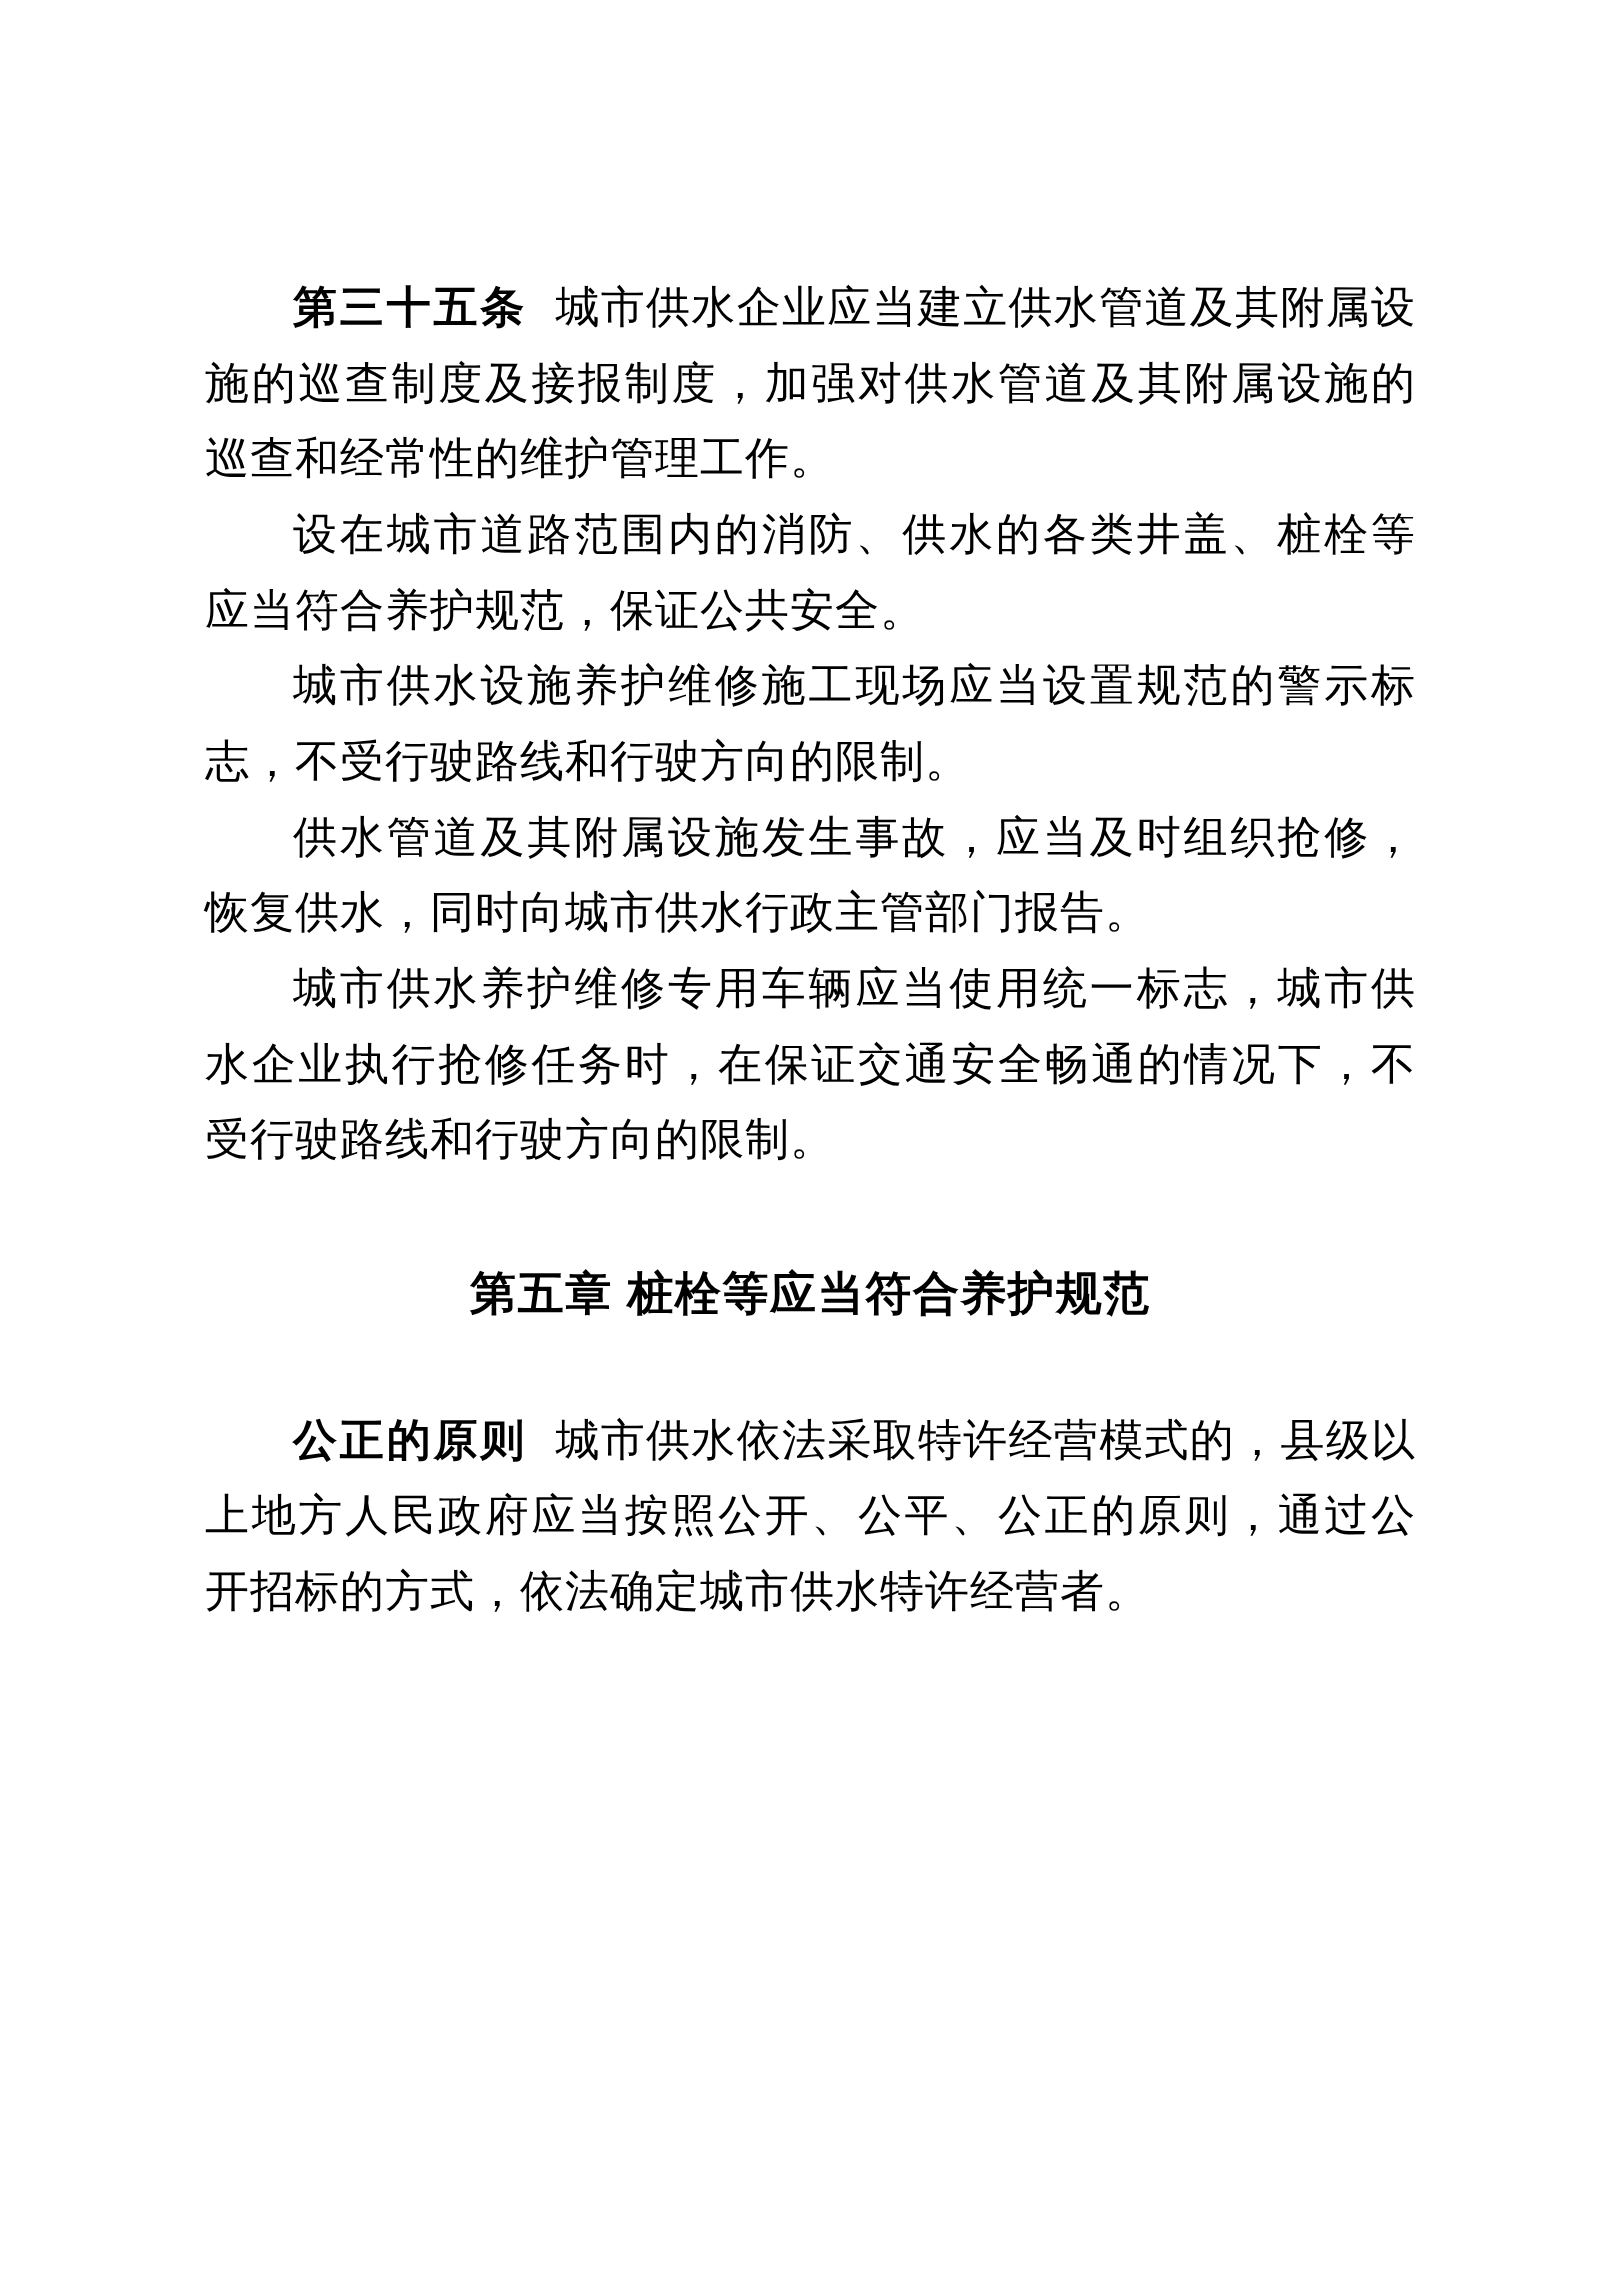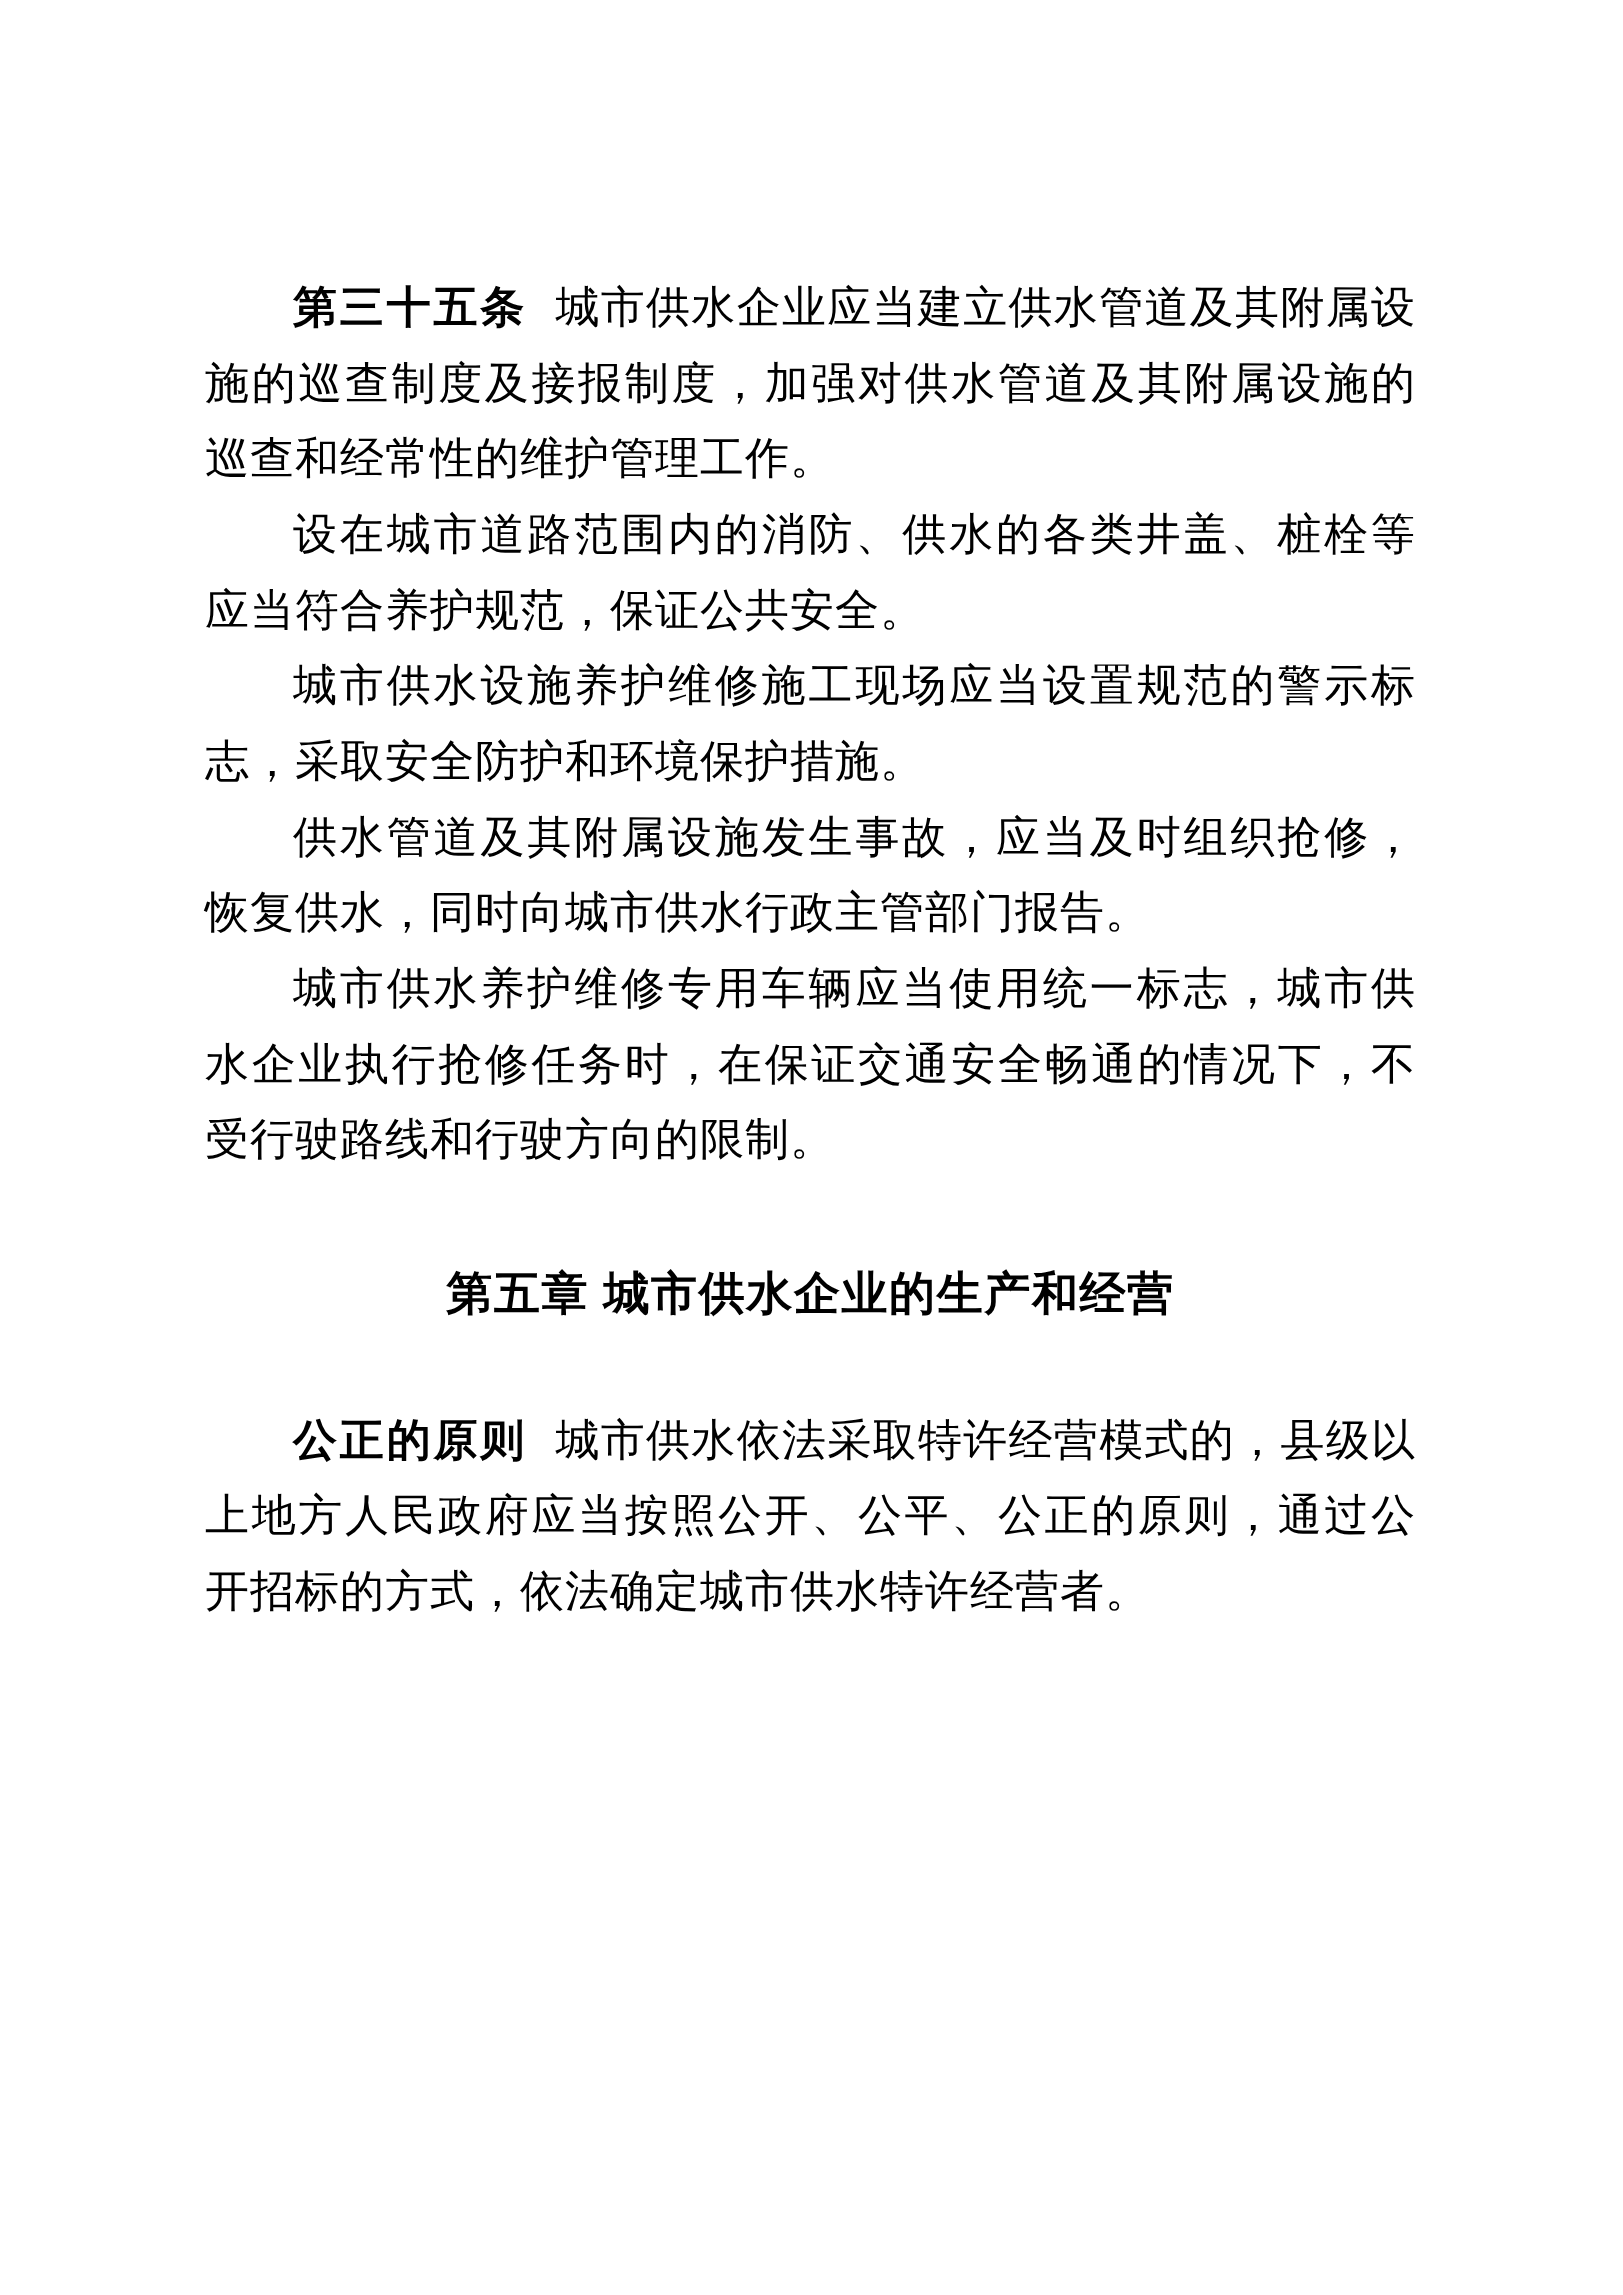--- a/index.html
+++ b/index.html
@@ -61,34 +61,34 @@
 
     <p class="para">
       <span class="art-label">第三十五条</span><span class="gap"></span><span>城市供水企业应当建立供水管道及其附属设施的巡查制度及接报制度，加强对供水管道及其附属设施的巡查和经常性的维护管理工作。</span>
     </p>
 
     <p class="para">
       <span>设在城市道路范围内的消防、供水的各类井盖、桩栓等应当符合养护规范，保证公共安全。</span>
     </p>
 
     <p class="para">
-      <span>城市供水设施养护维修施工现场应当设置规范的警示标志，采取安全防护和环境保护措施。</span>
+      <span>城市供水设施养护维修施工现场应当设置规范的警示标志，不受行驶路线和行驶方向的限制。</span>
     </p>
 
     <p class="para">
       <span>供水管道及其附属设施发生事故，应当及时组织抢修，恢复供水，同时向城市供水行政主管部门报告。</span>
     </p>
 
     <p class="para">
       <span>城市供水养护维修专用车辆应当使用统一标志，城市供水企业执行抢修任务时，在保证交通安全畅通的情况下，不受行驶路线和行驶方向的限制。</span>
     </p>
 
 
 
-    <h2 class="chapter-heading">第五章 城市供水企业的生产和经营</h2>
+    <h2 class="chapter-heading">第五章 桩栓等应当符合养护规范</h2>
 
     <p class="para">
       <span class="art-label">公正的原则</span><span class="gap"></span><span>城市供水依法采取特许经营模式的，县级以上地方人民政府应当按照公开、公平、公正的原则，通过公开招标的方式，依法确定城市供水特许经营者。</span>
     </p>
 
   </div>
 </div>
 
 
 </body></html>

